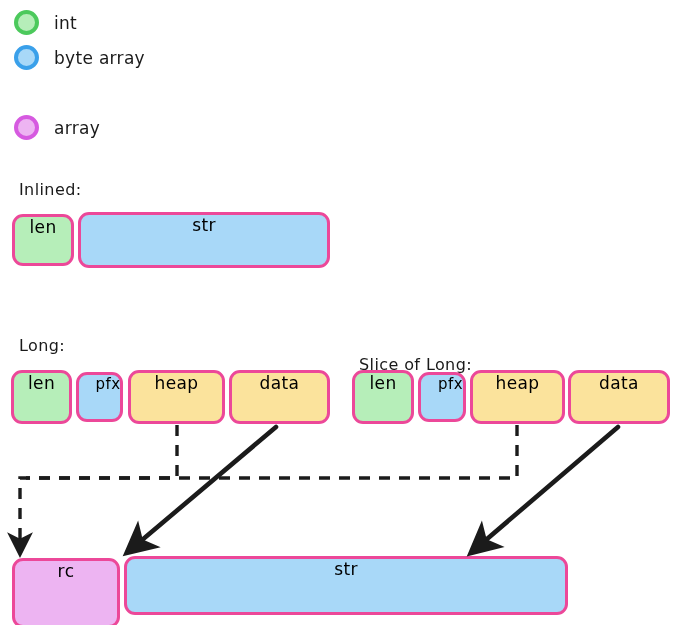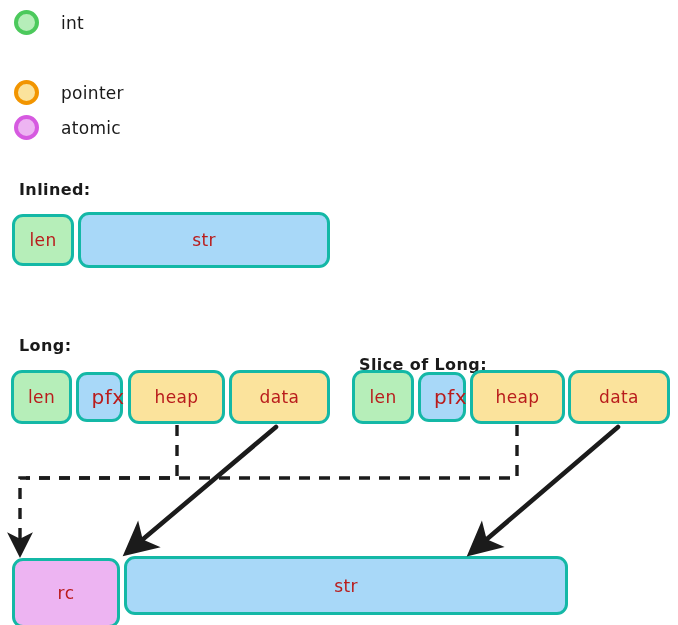--- a/index.html
+++ b/index.html
@@ -25,21 +25,21 @@
     left: 0; top: 0;
     width: 678px;
     height: 625px;
     pointer-events: none;
   }
   
   .legend-row {
     position: absolute;
     display: flex;
     align-items: center;
-    gap: 22px;
+    gap: 15px;
   }
   .legend-dot {
     width: 25px;
     height: 25px;
     border-radius: 50%;
     box-sizing: border-box;
     border: 4px solid #000;
     flex: none;
   }
   .legend-label {
@@ -48,56 +48,55 @@
     letter-spacing: 0.3px;
     white-space: nowrap;
   }
   
   .caption {
     position: absolute;
     font-size: 16px;
     color: #1a1a1a;
     letter-spacing: 0.4px;
     white-space: nowrap;
-    font-weight: bold;
   }
   
   .box {
     position: absolute;
     box-sizing: border-box;
-    border: 3px solid #14b8a6;
+    border: 3px solid #ec4899;
     border-radius: 11px;
     display: flex;
-    align-items: center;
+    align-items: flex-start;
     justify-content: center;
     font-size: 17px;
-    color: #b91c1c;
+    color: #000000;
     letter-spacing: 0.4px;
   }
-  .box.small { font-size: 20px; padding-left: 17px; }
+  .box.small { font-size: 15px; padding-left: 17px; }
 </style>
 </head>
 <body>
 
 <div id="canvas">
 
   <div class="legend-row" style="left:14px; top:10px;">
     <span class="legend-dot" style="background: rgb(182, 238, 185); border-color: rgb(76, 201, 92);"></span>
     <span class="legend-label">int</span>
   </div>
 
+  <div class="legend-row" style="left:14px; top:45px;">
+    <span class="legend-dot" style="background: rgb(168, 216, 248); border-color: rgb(58, 160, 234);"></span>
+    <span class="legend-label">byte array</span>
+  </div>
 
-  <div class="legend-row" style="left:14px; top:80px;">
-    <span class="legend-dot" style="background: rgb(251, 227, 156); border-color: rgb(242, 149, 0);"></span>
-    <span class="legend-label">pointer</span>
-  </div>
 
   <div class="legend-row" style="left:14px; top:115px;">
     <span class="legend-dot" style="background: rgb(237, 180, 242); border-color: rgb(214, 90, 224);"></span>
-    <span class="legend-label">atomic</span>
+    <span class="legend-label">array</span>
   </div>
 
   <div class="caption" style="left:19px; top:180px;">Inlined:</div>
 
   <div class="box" style="left: 12px; top: 214px; width: 62px; height: 52px; background: rgb(182, 238, 185);">
     <span>len</span>
   </div>
 
   <div class="box" style="left: 78px; top: 212px; width: 252px; height: 56px; background: rgb(168, 216, 248);">
     <span>str</span>

